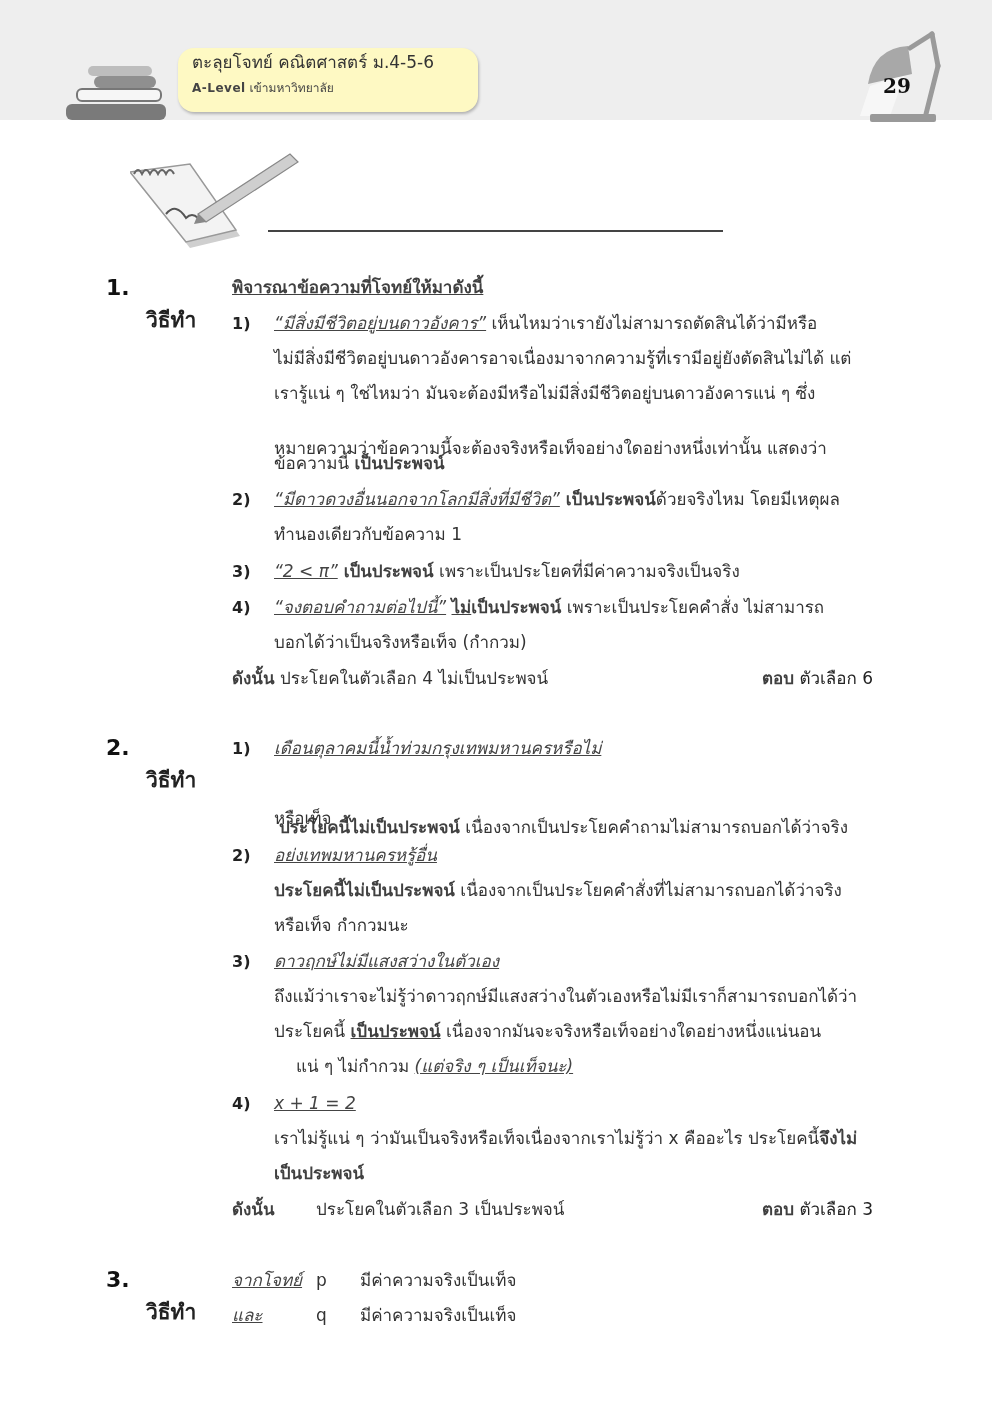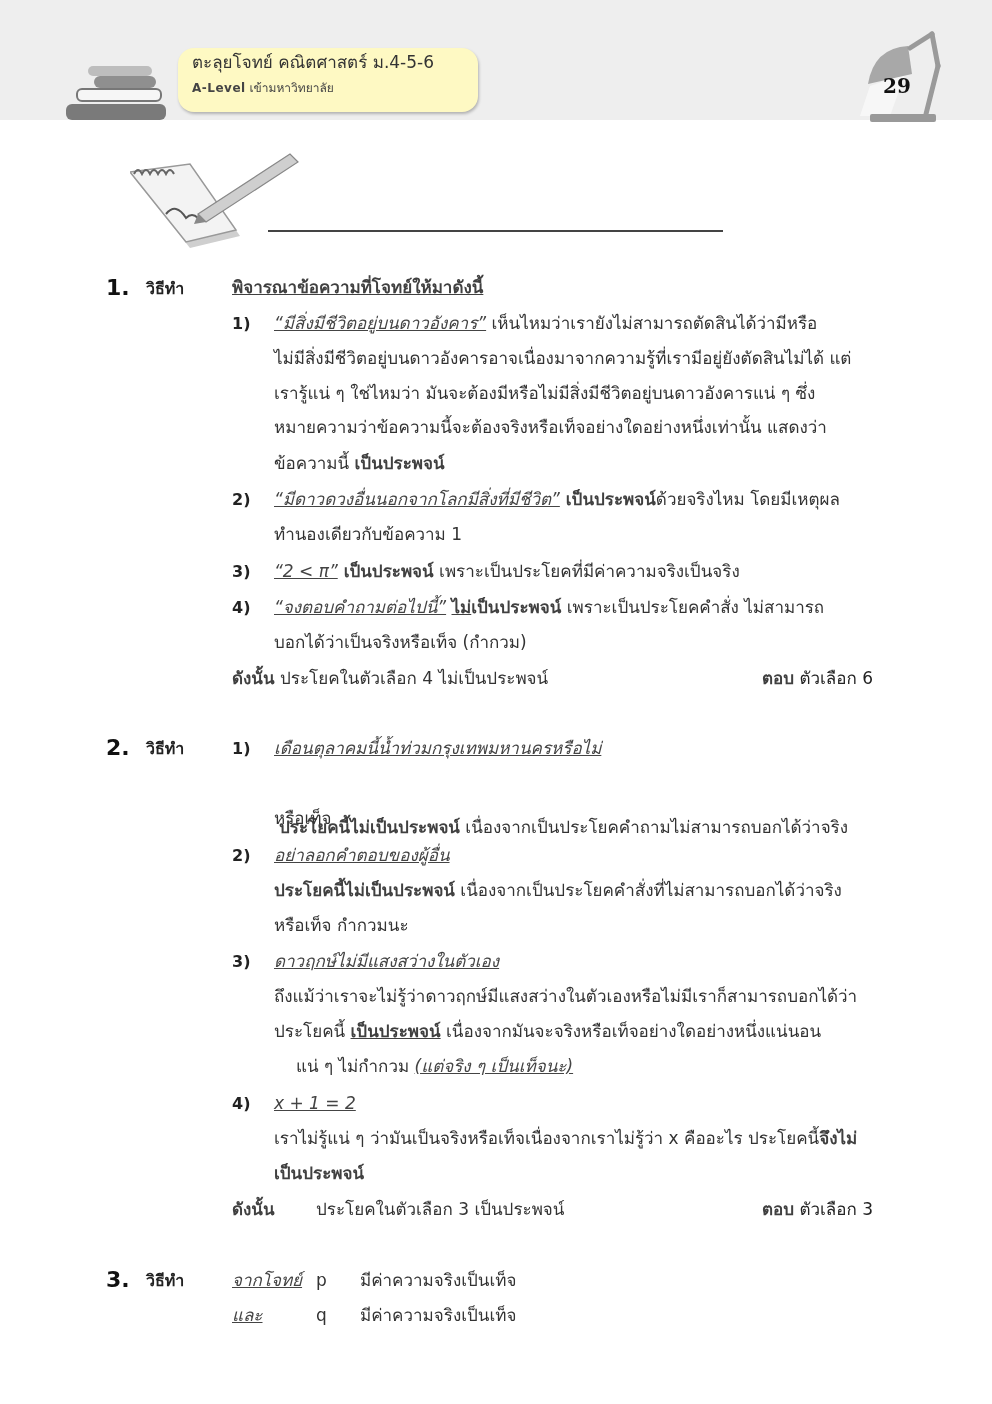--- a/index.html
+++ b/index.html
@@ -22,21 +22,21 @@
   .section-title-wrap { position: absolute; left: 130px; top: 150px; width: 600px; height: 100px; }
   .notepad { position: absolute; left: 0; top: 0; width: 180px; height: 100px; }
   .section-title { position: absolute; left: 140px; top: 34px; font-size: 36px; color: #222; white-space: nowrap; }
   .section-title .bold { font-weight: bold; letter-spacing: 1px; }
   .section-title .light { font-weight: normal; color: #333; }
   .title-rule { position: absolute; left: 138px; top: 80px; width: 455px; height: 2px; background: #444; }
 
   
   .content { position: absolute; left: 0; top: 0; width: 992px; font-size: 17px; line-height: 35px; }
   .q-num { position: absolute; font-weight: bold; font-size: 22px; color: #111; }
-  .q-label { position: absolute; font-weight: bold; font-size: 16px; color: #222; }
+  .q-label { position: absolute; font-weight: bold; font-size: 21px; color: #222; margin-top: 32px; }
   .line { position: absolute; white-space: nowrap; color: #333; }
   .sub-num { position: absolute; font-weight: bold; font-size: 16px; color: #222; }
   .it { font-style: italic; color: #444; text-decoration: underline; }
   .b { font-weight: bold; color: #404040; }
   .u { text-decoration: underline; }
   .right { position: absolute; white-space: nowrap; }
 </style>
 </head>
 <body>
 
@@ -80,21 +80,21 @@
 <div class="content">
 
   <div class="q-num" style="left:106px;top:270px;">1.</div>
   <div class="q-label" style="left:146px;top:271px;">วิธีทำ</div>
   <div class="line b u" style="left:232px;top:270px;">พิจารณาข้อความที่โจทย์ให้มาดังนี้</div>
 
   <div class="sub-num" style="left:232px;top:306px;">1)</div>
   <div class="line" style="left:274px;top:306px;"><span class="it">“มีสิ่งมีชีวิตอยู่บนดาวอังคาร”</span><span> เห็นไหมว่าเรายังไม่สามารถตัดสินได้ว่ามีหรือ</span></div>
   <div class="line" style="left:274px;top:341px;">ไม่มีสิ่งมีชีวิตอยู่บนดาวอังคารอาจเนื่องมาจากความรู้ที่เรามีอยู่ยังตัดสินไม่ได้ แต่</div>
   <div class="line" style="left:274px;top:376px;">เรารู้แน่ ๆ ใช่ไหมว่า มันจะต้องมีหรือไม่มีสิ่งมีชีวิตอยู่บนดาวอังคารแน่ ๆ ซึ่ง</div>
-  <div class="line" style="left:274px;top:410px;text-align:center;">หมายความว่าข้อความนี้จะต้องจริงหรือเท็จอย่างใดอย่างหนึ่งเท่านั้น แสดงว่า</div>
+  <div class="line" style="left:274px;top:431px;text-align:center;">หมายความว่าข้อความนี้จะต้องจริงหรือเท็จอย่างใดอย่างหนึ่งเท่านั้น แสดงว่า</div>
   <div class="line" style="left:274px;top:446px;"><span>ข้อความนี้ </span><span class="b">เป็นประพจน์</span></div>
 
   <div class="sub-num" style="left:232px;top:482px;">2)</div>
   <div class="line" style="left:274px;top:482px;"><span class="it">“มีดาวดวงอื่นนอกจากโลกมีสิ่งที่มีชีวิต”</span><span class="b"> เป็นประพจน์</span><span>ด้วยจริงไหม โดยมีเหตุผล</span></div>
   <div class="line" style="left:274px;top:517px;">ทำนองเดียวกับข้อความ 1</div>
 
   <div class="sub-num" style="left:232px;top:554px;">3)</div>
   <div class="line" style="left:274px;top:554px;"><span class="it">“2 &lt; π”</span><span class="b"> เป็นประพจน์</span><span> เพราะเป็นประโยคที่มีค่าความจริงเป็นจริง</span></div>
 
   <div class="sub-num" style="left:232px;top:590px;">4)</div>
@@ -106,21 +106,21 @@
 
   <div class="q-num" style="left:106px;top:730px;">2.</div>
   <div class="q-label" style="left:146px;top:731px;">วิธีทำ</div>
 
   <div class="sub-num" style="left:232px;top:731px;">1)</div>
   <div class="line it" style="left:274px;top:731px;">เดือนตุลาคมนี้น้ำท่วมกรุงเทพมหานครหรือไม่</div>
   <div class="line" style="left:279px;top:766px;margin-top:44px;"><span class="b">ประโยคนี้ไม่เป็นประพจน์</span><span> เนื่องจากเป็นประโยคคำถามไม่สามารถบอกได้ว่าจริง</span></div>
   <div class="line" style="left:274px;top:801px;">หรือเท็จ</div>
 
   <div class="sub-num" style="left:232px;top:838px;">2)</div>
-  <div class="line it" style="left:274px;top:838px;">อย่าลอกคำตอบของผู้อื่น</div>
+  <div class="line it" style="left:274px;top:838px;">อย่งเทพมหานครหรู้อื่น</div>
   <div class="line" style="left:274px;top:873px;"><span class="b">ประโยคนี้ไม่เป็นประพจน์</span><span> เนื่องจากเป็นประโยคคำสั่งที่ไม่สามารถบอกได้ว่าจริง</span></div>
   <div class="line" style="left:274px;top:908px;">หรือเท็จ กำกวมนะ</div>
 
   <div class="sub-num" style="left:232px;top:944px;">3)</div>
   <div class="line it" style="left:274px;top:944px;">ดาวฤกษ์ไม่มีแสงสว่างในตัวเอง</div>
   <div class="line" style="left:274px;top:979px;">ถึงแม้ว่าเราจะไม่รู้ว่าดาวฤกษ์มีแสงสว่างในตัวเองหรือไม่มีเราก็สามารถบอกได้ว่า</div>
   <div class="line" style="left:274px;top:1014px;"><span>ประโยคนี้ </span><span class="b u">เป็นประพจน์</span><span> เนื่องจากมันจะจริงหรือเท็จอย่างใดอย่างหนึ่งแน่นอน</span></div>
   <div class="line" style="left:274px;top:1049px;margin-left:22px;"><span>แน่ ๆ ไม่กำกวม </span><span class="it">(แต่จริง ๆ เป็นเท็จนะ)</span></div>
 
   <div class="sub-num" style="left:232px;top:1086px;">4)</div>

